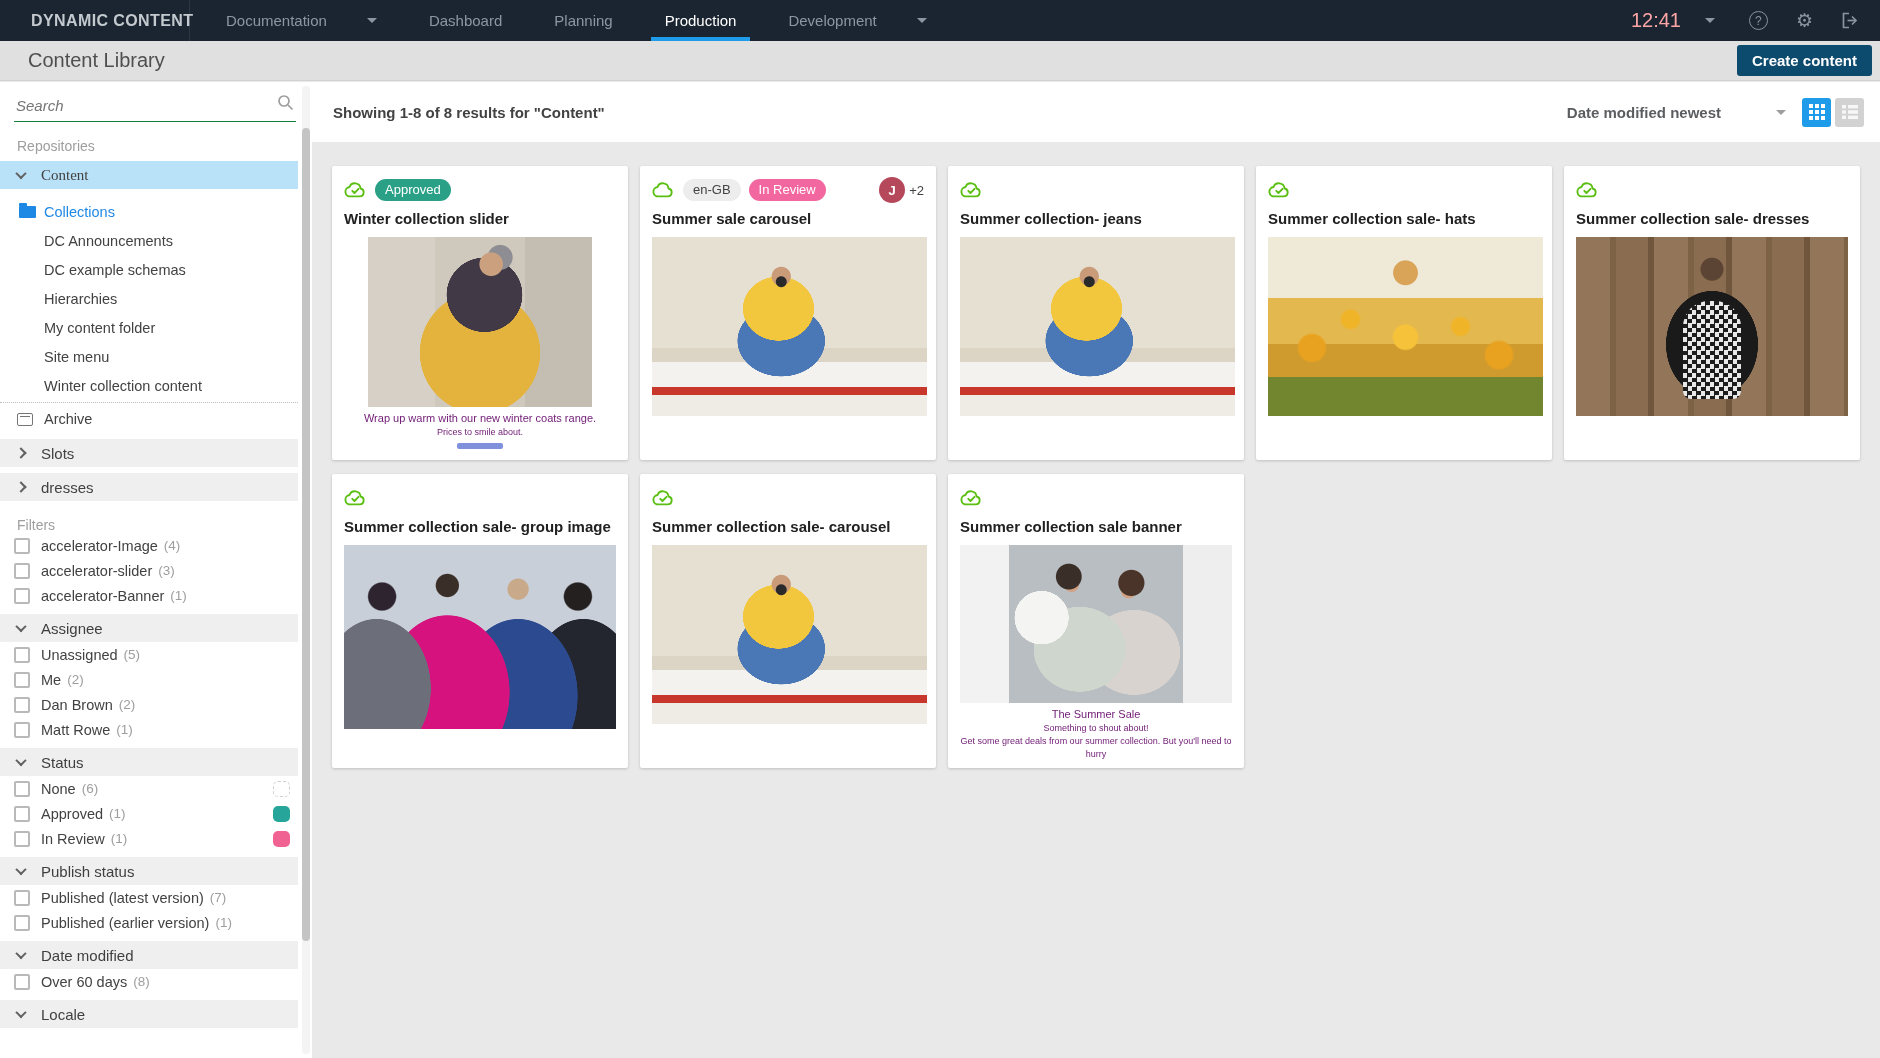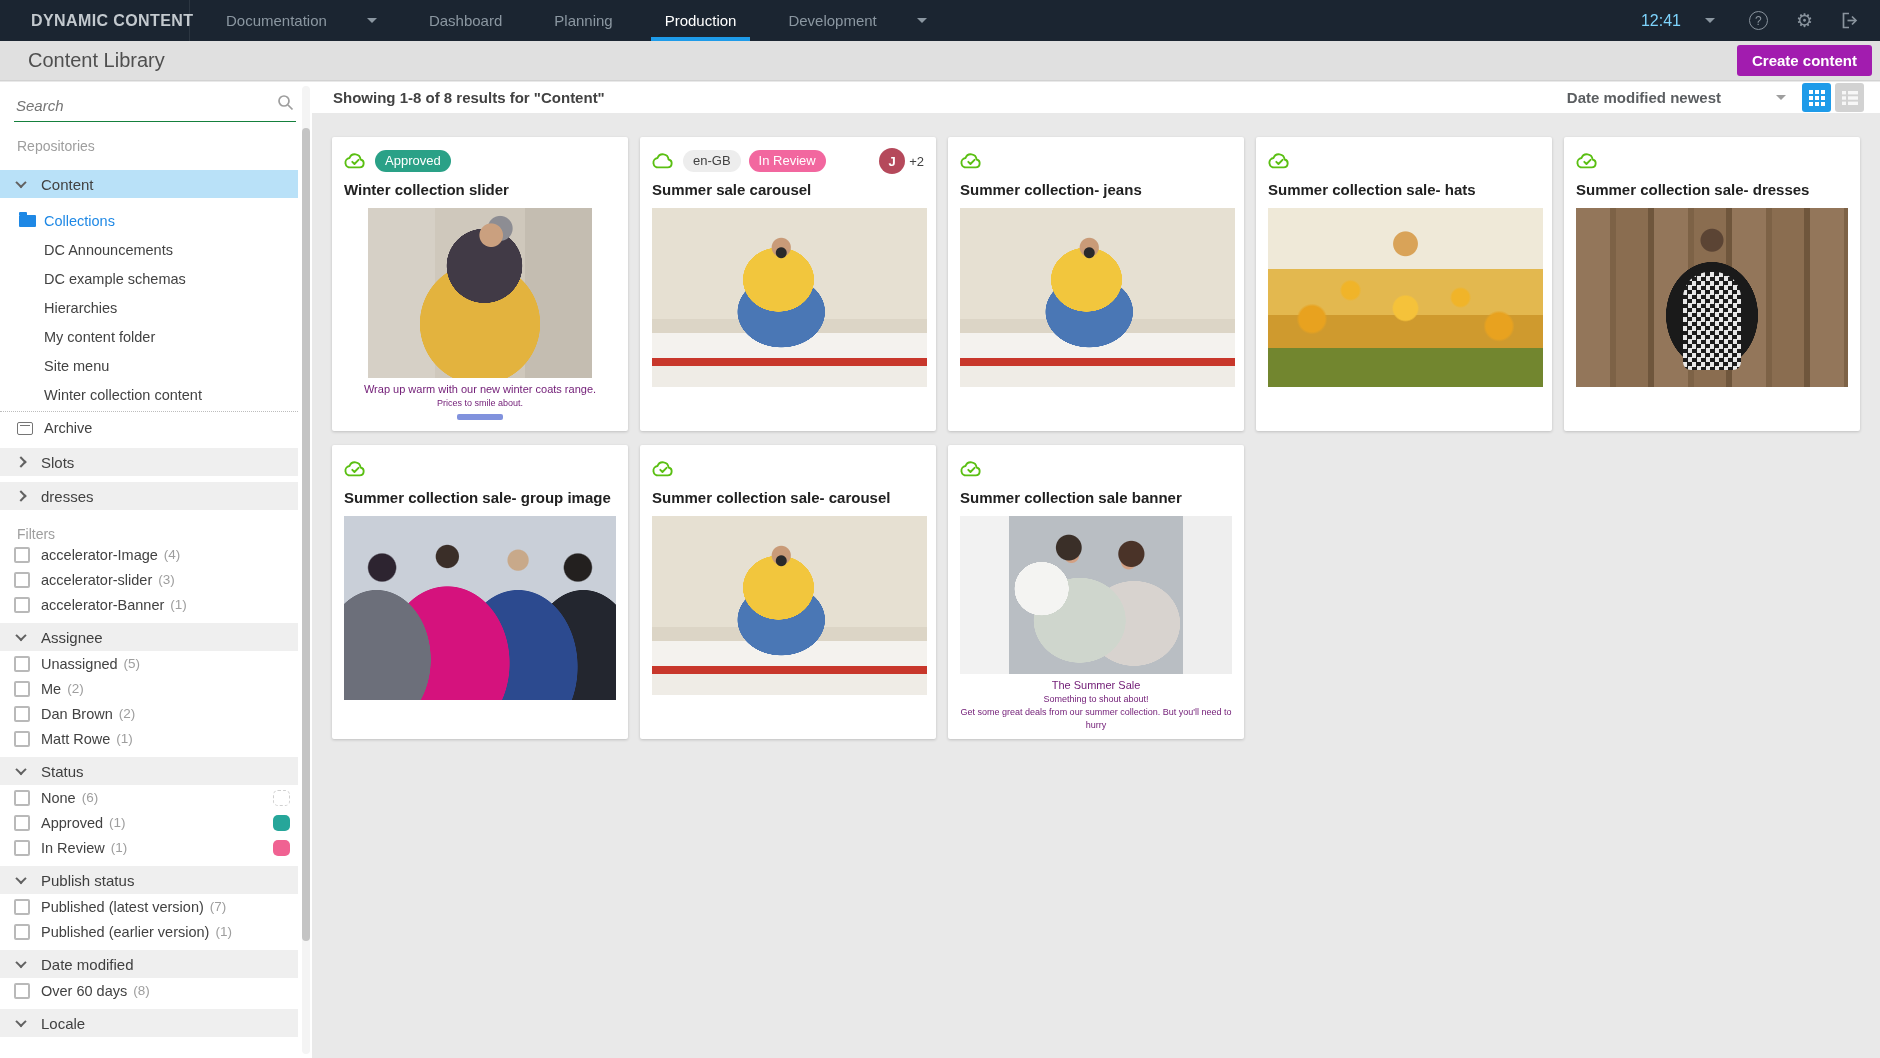--- a/index.html
+++ b/index.html
@@ -13,48 +13,48 @@
     padding-left:18px; border-right:1px solid rgba(255,255,255,.08); }
   .brand-text { color:#c3c9ce; font-weight:bold; font-size:16px; letter-spacing:.4px; white-space:nowrap; }
   .nav-items { display:flex; height:100%; margin-left:10px; }
   .nav-item { position:relative; display:flex; align-items:center; padding:0 26px;
     color:#8b97a1; font-size:15px; cursor:pointer; }
   .nav-item.active { color:#fff; }
   .tab-underline { position:absolute; left:12px; right:12px; bottom:0; height:4px; background:#1e9be9; }
   .caret-down { width:0; height:0; border-left:5px solid transparent; border-right:5px solid transparent;
     border-top:5px solid #8b97a1; margin-left:40px; }
   .nav-right { margin-left:auto; display:flex; align-items:center; padding-right:20px; }
-  .nav-time { color:#7dd3fc; font-size:16px; }
+  .nav-time { color:#fca5a5; font-size:20px; }
   .nav-right .caret-down { margin-left:24px; margin-right:34px; }
   .circle-q { width:19px; height:19px; border:1.5px solid #8a949e; border-radius:50%;
     color:#8a949e; font-size:12px; display:flex; align-items:center; justify-content:center; margin-right:28px; cursor:pointer;}
   .uni-icon { font-family:"DejaVu Sans", sans-serif; color:#8a949e; font-size:19px; line-height:1;
     margin-right:28px; cursor:pointer; }
   .logout-ic { cursor:pointer; display:flex; }
 
   
   .pageheader { position:absolute; top:41px; left:0; right:0; height:40px; background:#e0e0e0;
     border-bottom:1px solid #d2d2d2; display:flex; align-items:center; z-index:20; }
   .page-title { margin-left:28px; font-size:20px; color:#4f4f4f; }
-  .create-btn { margin-left:auto; margin-right:8px; background:#a21caf; color:#fff; font-weight:bold;
+  .create-btn { margin-left:auto; margin-right:8px; background:#0c4a6e; color:#fff; font-weight:bold;
     font-size:15px; padding:7px 15px; border:none; border-radius:3px; cursor:pointer;
     font-family:"Liberation Sans", sans-serif; }
 
   
   .sidebar { position:absolute; top:82px; left:0; width:312px; bottom:0; background:#fff; z-index:10; }
   .search-wrap { position:relative; margin:0 16px 0 14px; height:40px; border-bottom:1px solid #15803d; }
   .search-input { width:100%; height:100%; border:none; outline:none; font-style:italic;
     font-size:15px; color:#757575; padding:12px 26px 4px 2px; background:transparent;
     font-family:"Liberation Sans", sans-serif; }
   .search-ic { position:absolute; right:2px; bottom:6px; }
   .side-scroll { position:absolute; top:40px; left:0; right:14px; bottom:0; padding-left:0; overflow:hidden; }
   .side-label { margin:16px 0 0 17px; font-size:14px; color:#9e9e9e; height:16px; }
   .side-row { display:flex; align-items:center; height:28px; padding-left:17px; cursor:pointer;
     font-size:15px; color:#424242; margin-right:0; }
-  .repo-row { margin-top:16px; background:#b9e1f8; }
+  .repo-row { margin-top:7px; background:#b9e1f8;font-family:Liberation Serif, serif; }
   .chev { width:8px; height:8px; border-right:2px solid #616161; border-bottom:2px solid #616161;
     display:inline-block; flex:none; }
   .chev.down { transform:rotate(45deg) translate(-1px,-1px); }
   .chev.right { transform:rotate(-45deg); }
   .side-row > .chev { margin-right:16px; }
   .folder-row { display:flex; align-items:center; height:29px; padding-left:44px; cursor:pointer;
     font-size:14.5px; color:#424242; position:relative; }
   .folder-row.selected { color:#1e88e5; }
   .folder-ic { position:absolute; left:19px; width:17px; height:12px; background:#1e88e5; border-radius:1px; }
   .folder-ic::before { content:""; position:absolute; top:-3px; left:0; width:8px; height:3px;
@@ -77,21 +77,21 @@
     background:#fff; cursor:pointer; }
   .opt-label { font-size:14.5px; color:#424242; }
   .opt-count { font-size:13.5px; color:#9e9e9e; margin-left:6px; }
   .chip { width:17px; height:16px; border-radius:5px; margin-left:auto; margin-right:8px; flex:none; }
   .chip.none { border:1px dashed #cfcfcf; }
   .sb-track { position:absolute; top:4px; right:2px; width:8px; bottom:4px; background:#f4f4f4; border-radius:4px; }
   .sb-thumb { position:absolute; top:42px; width:8px; height:84%; background:#c4c4c4; border-radius:4px; cursor:pointer; }
 
   
   .main { position:absolute; top:82px; left:312px; right:0; bottom:0; }
-  .results-bar { height:31px; background:#fff; display:flex; align-items:center; }
+  .results-bar { height:60px; background:#fff; display:flex; align-items:center; }
   .results-text { margin-left:21px; font-size:15px; font-weight:bold; color:#424242; }
   .sort-group { margin-left:auto; display:flex; align-items:center; cursor:pointer;gap:45px; }
   .sort-label { font-size:15px; font-weight:bold; color:#5b5e61; }
   .sort-caret { width:0; height:0; border-left:5px solid transparent; border-right:5px solid transparent;
     border-top:5px solid #9e9e9e; margin-left:10px; }
   .toggles { display:flex; align-items:center; gap:4px; margin-left:16px; margin-right:16px; }
   .toggle-btn { width:29px; height:29px; border:none; border-radius:3px; display:flex; align-items:center;
     justify-content:center; cursor:pointer; }
   .toggle-btn.grid { background:#1e9be9; }
   .toggle-btn.list { background:#d2d2d2; }

